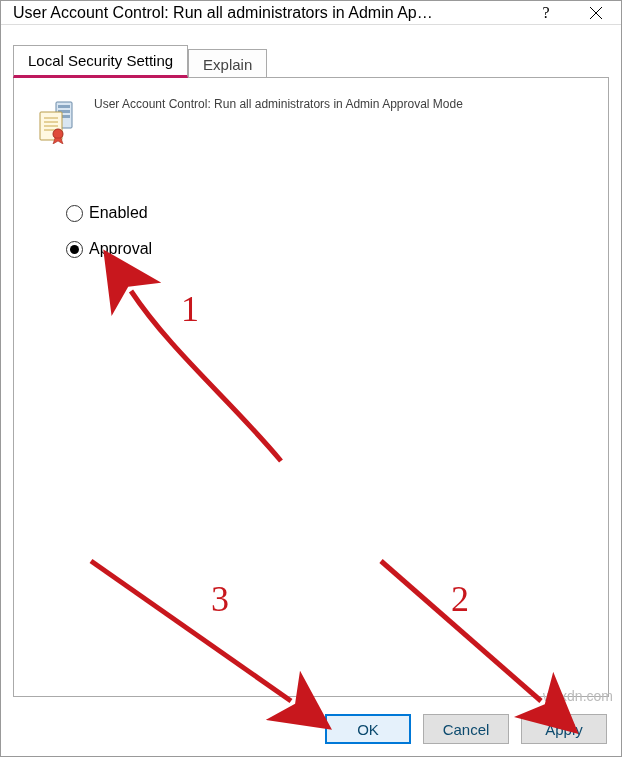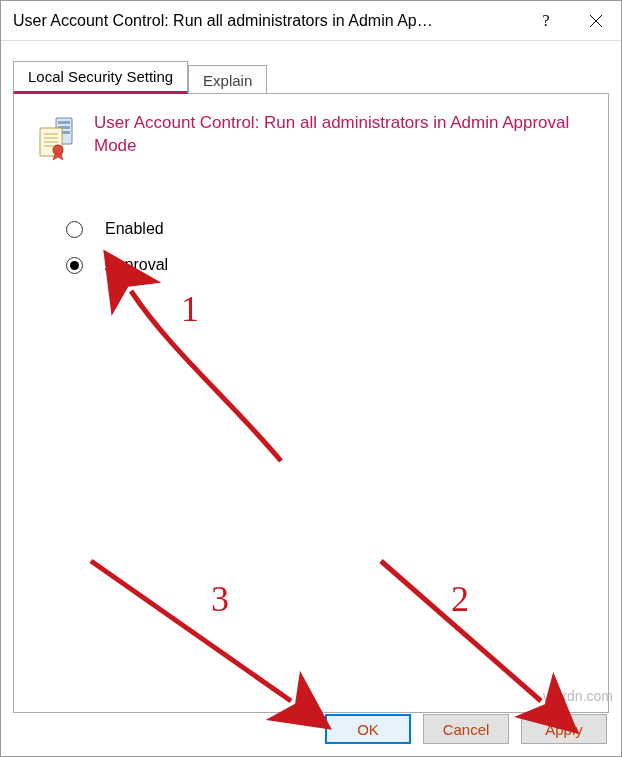--- a/index.html
+++ b/index.html
@@ -11,21 +11,21 @@
     body {
       width: 622px;
       height: 757px;
       background: #ffffff;
       border: 1px solid #999;
       position: relative;
       overflow: hidden;
     }
     
     .titlebar {
-      height: 40px;
+      height: 24px;
       display: flex;
       align-items: center;
       padding-left: 12px;
       border-bottom: 1px solid #ddd;
       background: #fff;
     }
     .titlebar-title {
       flex: 1;
       font-size: 16px;
       color: #000;
@@ -86,34 +86,34 @@
 
     
     .policy-header {
       display: flex;
       align-items: flex-start;
       padding: 18px 20px 10px 20px;
       gap: 16px;
     }
     .policy-icon { width: 44px; height: 48px; flex-shrink: 0; }
     .policy-title {
-      font-size: 17px;
-      color: #be185d;
+      font-size: 12px;
+      color: #404040;
       line-height: 1.35;
       max-width: 480px;
     }
 
     
     .radio-group {
       padding: 50px 0 0 52px;
     }
     .radio-row {
       display: flex;
       align-items: center;
-      gap: 22px;
+      gap: 6px;
       margin-bottom: 18px;
       cursor: default;
     }
     .radio {
       width: 17px;
       height: 17px;
       border: 1px solid #333;
       border-radius: 50%;
       display: flex;
       align-items: center;
@@ -135,21 +135,21 @@
       position: absolute;
       right: 14px;
       bottom: 12px;
       display: flex;
       gap: 12px;
     }
     .btn {
       width: 86px;
       height: 30px;
       font-size: 15px;
-      color: #c2410c;
+      color: #0c4a6e;
       background: #e1e1e1;
       border: 1px solid #adadad;
       cursor: default;
     }
     .btn.primary {
       border: 2px solid #0078d7;
       background: #e5f1fb;
     }
 
     

